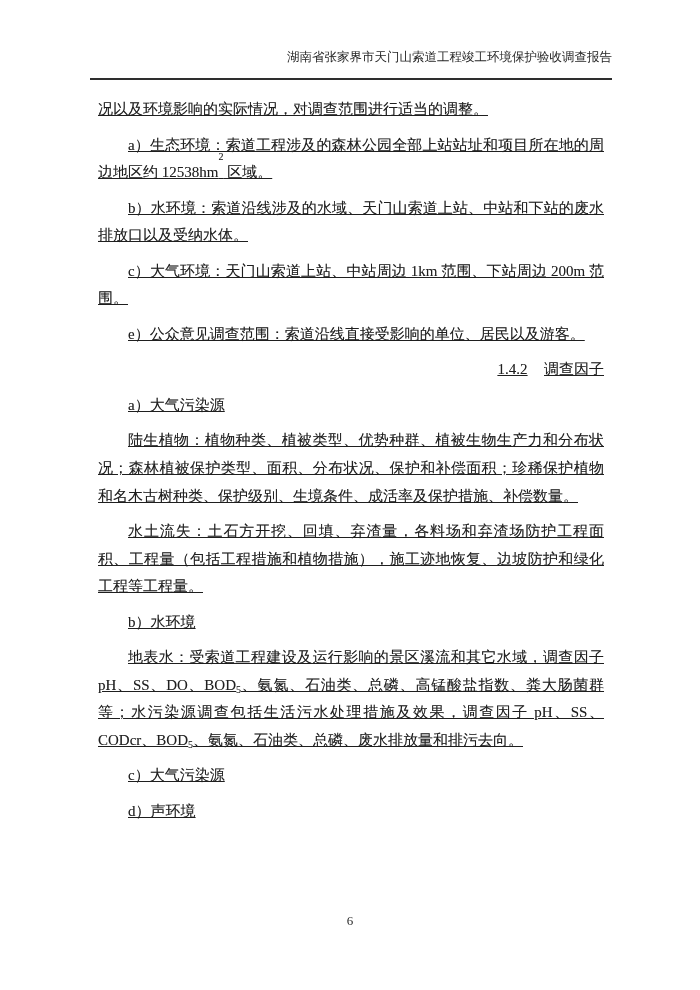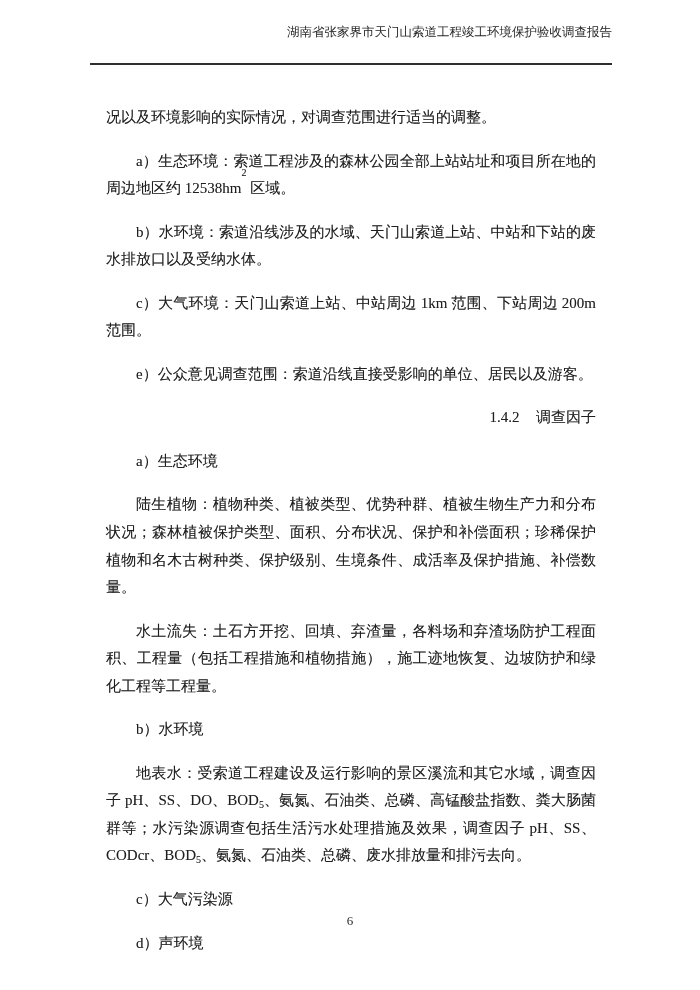--- a/index.html
+++ b/index.html
@@ -11,43 +11,44 @@
     position: relative;
     width: 700px;
     height: 990px;
     background: #ffffff;
     font-family: "Liberation Serif", "DejaVu Serif", serif;
     color: #1f1f1f;
     overflow: hidden;
   }
   .running-header {
     position: absolute;
-    top: 25px;
+    top: 50px;
     left: 90px;
     width: 522px;
     text-align: right;
     font-size: 12.5px;
     line-height: 15px;
     color: #262626;
-    padding-bottom: 23px;
+    padding-bottom: 13px;
     border-bottom: 2px solid #2e2e2e;
   }
   .doc-body {
     position: absolute;
     top: 88px;
     left: 90px;
     width: 522px;
   }
   .para {
-    margin: 16px;
+    margin: 8px;
     font-size: 15px;
     line-height: 27.55px;
     text-align: justify;
     text-justify: inter-ideograph;
     text-shadow: 0 0 0.5px rgba(0,0,0,0.35);
+    text-decoration: underline;
   }
   .para.indent {
     text-indent: 2em;
   }
   .para.heading {
     text-align: right;
   }
   .h-num {
     margin-right: 1.1em;
   }
@@ -81,21 +82,21 @@
 <div class="page">
   <div class="running-header">湖南省张家界市天门山索道工程竣工环境保护验收调查报告</div>
 
   <div class="doc-body">
       <p class="para">况以及环境影响的实际情况，对调查范围进行适当的调整。</p>
       <p class="para indent">a）生态环境：索道工程涉及的森林公园全部上站站址和项目所在地的周边地区约 12538hm<sup>2</sup> 区域。</p>
       <p class="para indent">b）水环境：索道沿线涉及的水域、天门山索道上站、中站和下站的废水排放口以及受纳水体。</p>
       <p class="para indent">c）大气环境：天门山索道上站、中站周边 1km 范围、下站周边 200m 范围。</p>
       <p class="para indent">e）公众意见调查范围：索道沿线直接受影响的单位、居民以及游客。</p>
       <p class="para heading"><span class="h-num">1.4.2</span><span>调查因子</span></p>
-      <p class="para indent">a）生态环境</p>
+      <p class="para indent">a）大气污染源</p>
       <p class="para indent">陆生植物：植物种类、植被类型、优势种群、植被生物生产力和分布状况；森林植被保护类型、面积、分布状况、保护和补偿面积；珍稀保护植物和名木古树种类、保护级别、生境条件、成活率及保护措施、补偿数量。</p>
       <p class="para indent">水土流失：土石方开挖、回填、弃渣量，各料场和弃渣场防护工程面积、工程量（包括工程措施和植物措施），施工迹地恢复、边坡防护和绿化工程等工程量。</p>
       <p class="para indent">b）水环境</p>
       <p class="para indent">地表水：受索道工程建设及运行影响的景区溪流和其它水域，调查因子 pH、SS、DO、BOD<sub>5</sub>、氨氮、石油类、总磷、高锰酸盐指数、粪大肠菌群等；水污染源调查包括生活污水处理措施及效果，调查因子 pH、SS、CODcr、BOD<sub>5</sub>、氨氮、石油类、总磷、废水排放量和排污去向。</p>
       <p class="para indent">c）大气污染源</p>
       <p class="para indent">d）声环境</p>
     </div>
 
   <div class="page-number">6</div>
 </div>

